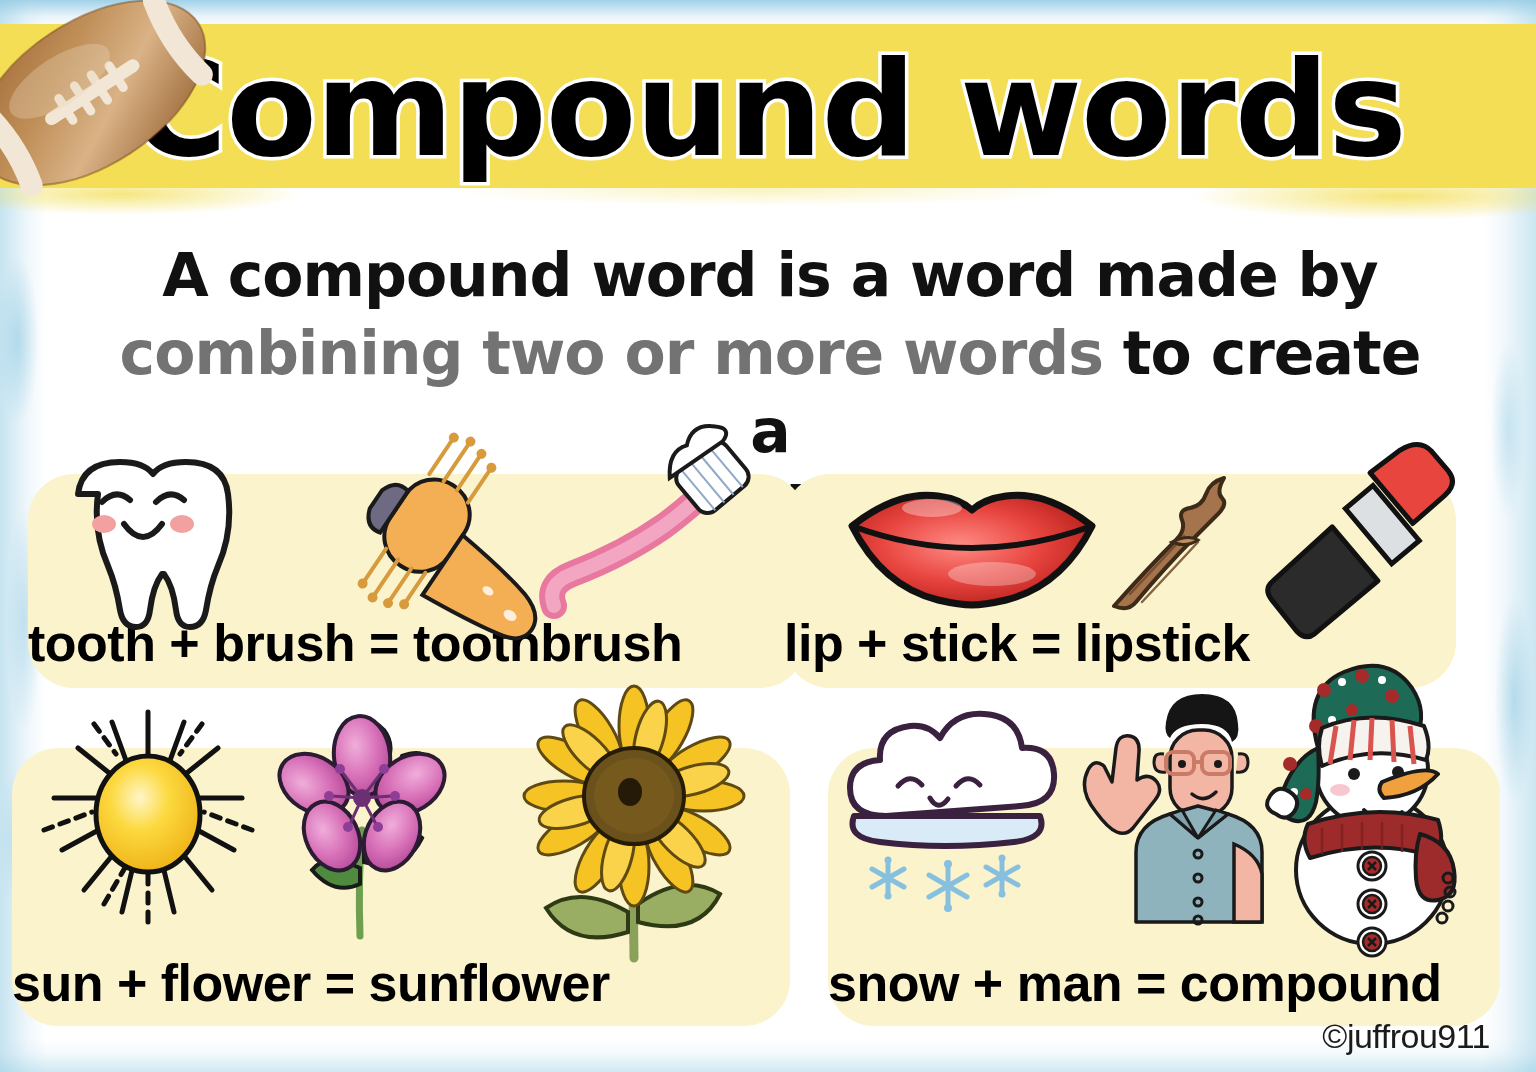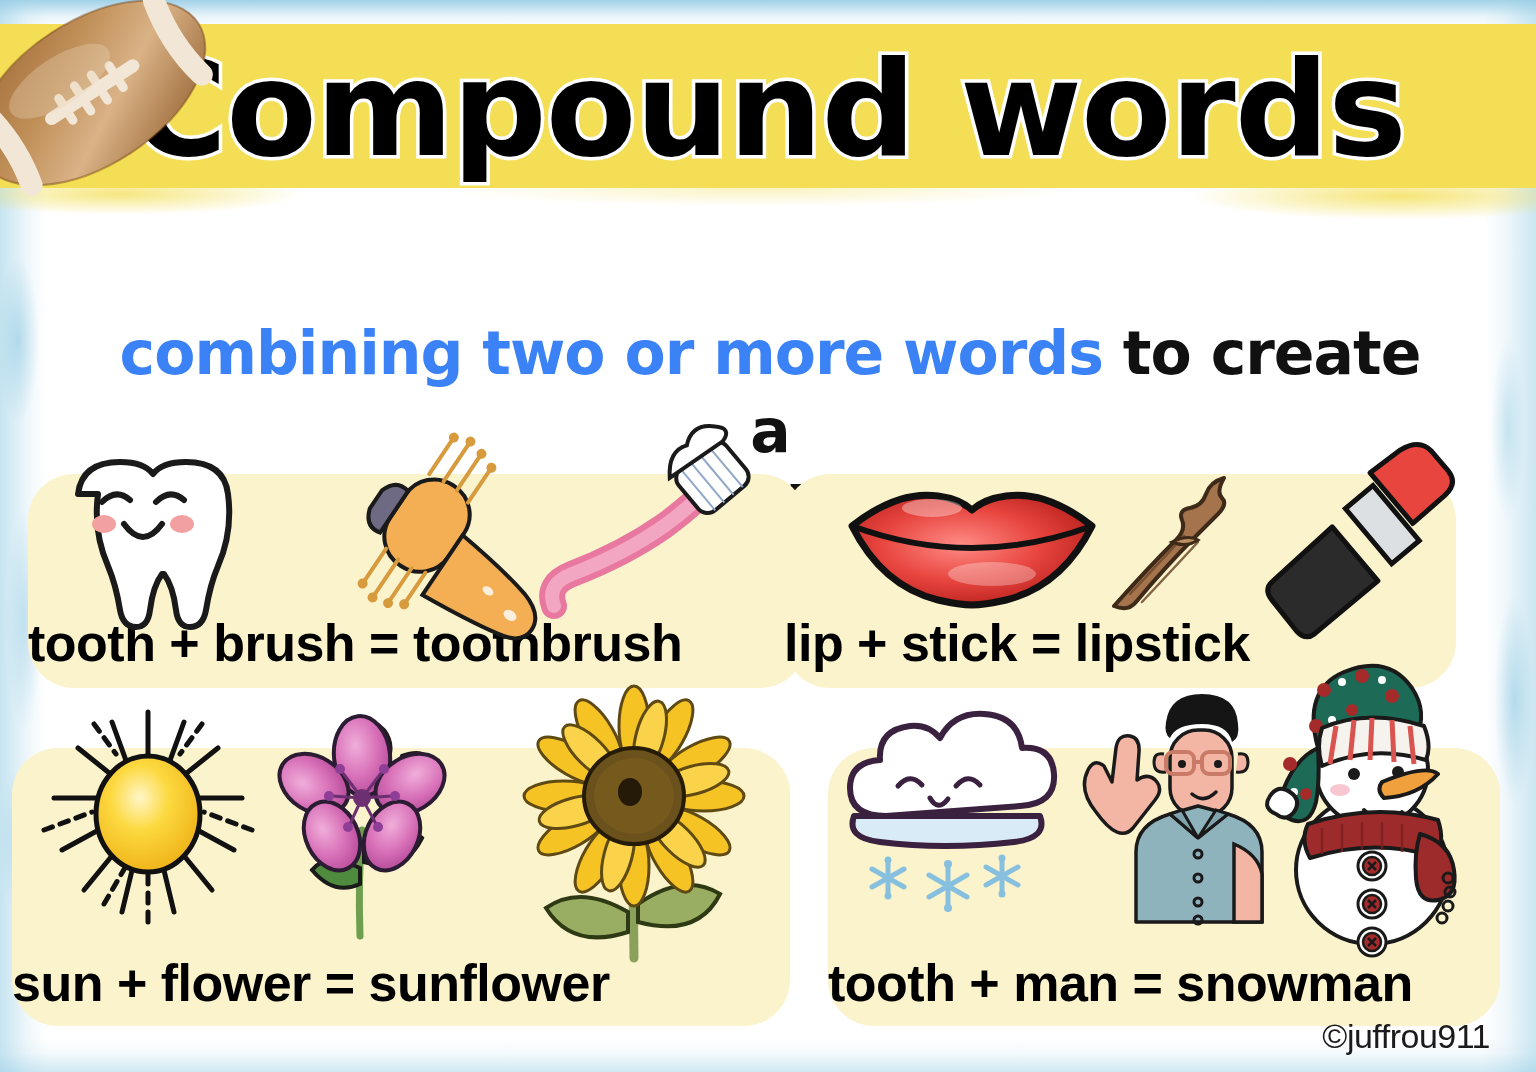--- a/index.html
+++ b/index.html
@@ -64,21 +64,21 @@
   .football { position:absolute; left:-34px; top:-12px; width:250px; height:215px; }
 
   
   .definition {
     position:absolute; left:110px; top:236px; width:1320px;
     text-align:center;
     font-family:"DejaVu Sans", sans-serif;
     font-size:60px; line-height:78px; font-weight:bold;
     color:#111; letter-spacing:-1px;
   }
-  .definition .hl { color:#3b82f6; }
+  .definition .hl { color:#737373; }
 
   
   .card {
     position:absolute;
     background:#FAF3CC;
     border-radius:46px;
   }
   .card-tb { left:28px;  top:474px; width:778px;  height:214px; }
   .card-ls { left:784px; top:474px; width:672px;  height:214px; }
   .card-sf { left:12px;  top:748px; width:778px;  height:278px; }
@@ -137,21 +137,21 @@
       <path d="M95 92 V118"></path>
         <path d="M115 90 V120"></path>
         <path d="M135 90 V120"></path>
         <path d="M155 92 V118"></path>
     </g>
     <ellipse cx="105" cy="78" rx="58" ry="24" fill="#E8D4B8" opacity=".35"></ellipse>
   </g>
 </svg>
 
 <div class="definition">
-  <br>
+  <span>A compound word is a word made by</span><br>
   <span class="hl">combining two or more words</span><span> to create a</span><br>
   <span>new word with a different meaning.</span>
 </div>
 
 <div class="card card-tb">
   <div class="card-label">tooth + brush = toothbrush</div>
 </div>
 <svg class="art" style="left:40px; top:452px; width:770px; height:190px;" viewBox="0 0 770 190">
 
   <g transform="translate(18,6)">
@@ -347,21 +347,21 @@
         <ellipse cx="120" cy="34" rx="14" ry="36" transform="rotate(315 120 96)"></ellipse>
       </g>
     </g>
     <ellipse cx="120" cy="96" rx="50" ry="48" fill="#6B521C" stroke="#261B06" stroke-width="4"></ellipse>
     <ellipse cx="120" cy="96" rx="40" ry="38" fill="#7A5C1E" opacity=".7"></ellipse>
     <ellipse cx="116" cy="92" rx="12" ry="14" fill="#241A07"></ellipse>
   </g>
 </svg>
 
 <div class="card card-sm">
-  <div class="card-label">tooth + man = snowman</div>
+  <div class="card-label">snow + man = compound</div>
 </div>
 <svg class="art" style="left:838px; top:706px; width:662px; height:238px;" viewBox="0 0 662 238">
 
   <g transform="translate(4,14)">
     <path d="M44 96 q-36 0 -36 -28 q0 -26 30 -28 q-2 -30 30 -34 q18 -2 30 12 q14 -26 44 -24 q34 2 38 34 q30 -2 32 26 q2 30 -34 32 z" fill="#FFFFFF" stroke="#3B2140" stroke-width="6" stroke-linejoin="round"></path>
     <path d="M12 96 q-8 22 26 26 q64 8 134 0 q34 -4 26 -26 z" fill="#D9EBF6" stroke="#3B2140" stroke-width="6" stroke-linejoin="round"></path>
     <path d="M56 66 q12 -14 24 -1" fill="none" stroke="#3B2140" stroke-width="5" stroke-linecap="round"></path>
     <path d="M114 66 q12 -14 24 -1" fill="none" stroke="#3B2140" stroke-width="5" stroke-linecap="round"></path>
     <path d="M88 78 q8 14 18 1" fill="none" stroke="#3B2140" stroke-width="5" stroke-linecap="round"></path>
     <g stroke="#86C0DE" stroke-width="5" stroke-linecap="round">

